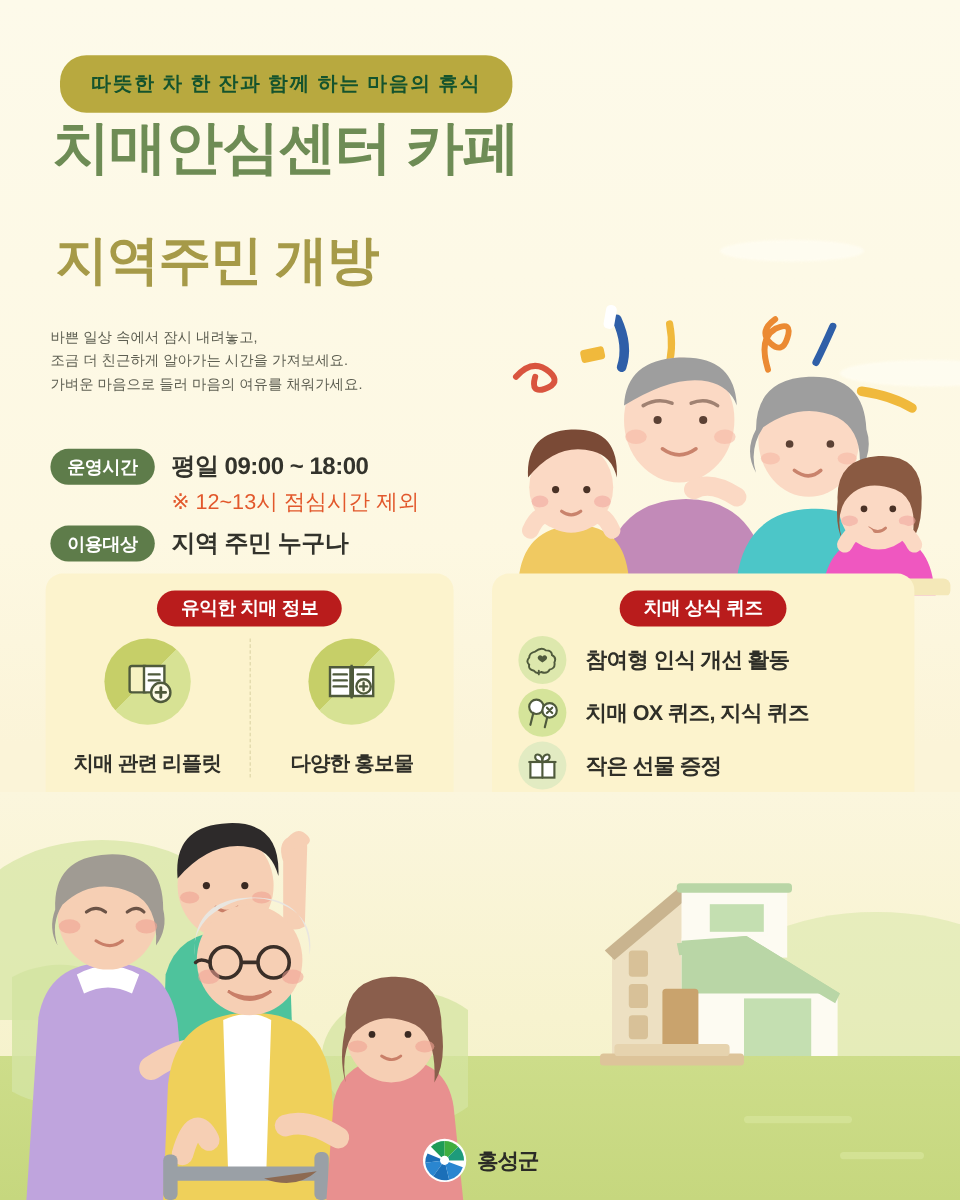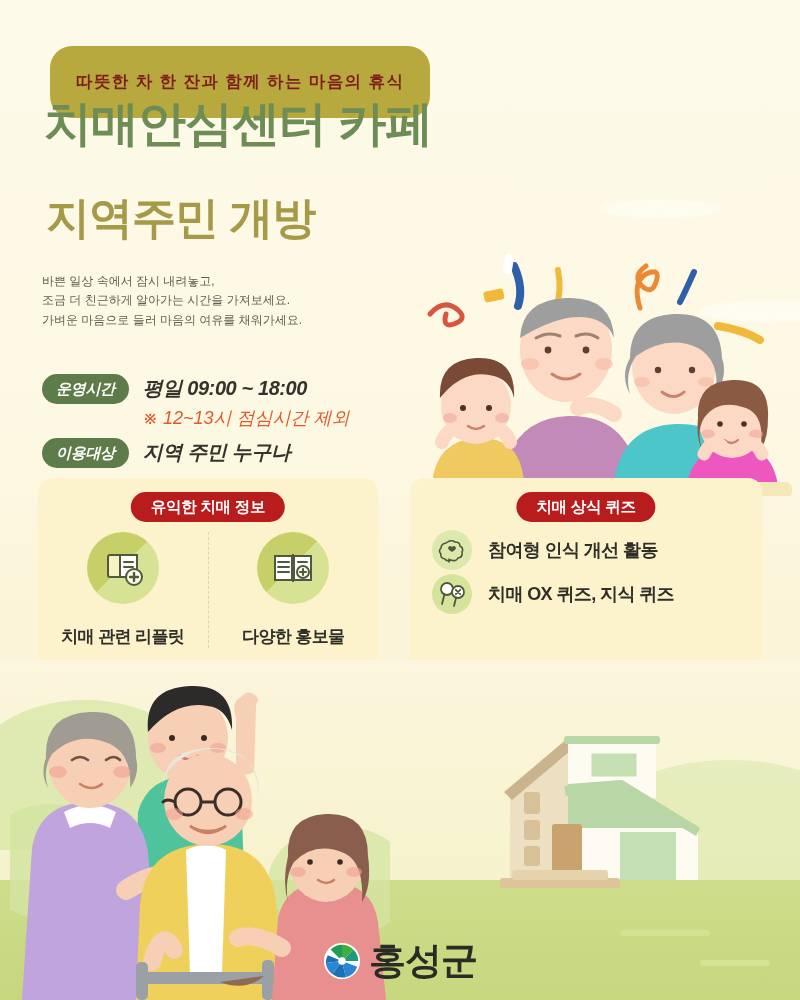--- a/index.html
+++ b/index.html
@@ -57,31 +57,32 @@
     background: #d7e59b;
     opacity: .7;
   }
 
   
   .badge-top {
     position: absolute;
     left: 50px;
     top: 46px;
     height: 40px;
-    padding: 16px 26px;
+    padding: 4px 26px;
     display: flex;
     align-items: center;
     justify-content: center;
     background: #b8a93f;
     border-radius: 22px;
-    color: #7f1d1d;
+    color: #14532d;
     font-size: 16.5px;
     font-weight: 700;
     letter-spacing: 1.4px;
     white-space: nowrap;
+    font-family: Liberation Serif, serif;
   }
 
   .title-main {
     position: absolute;
     left: 44px;
     top: 100px;
     font-size: 48px;
     line-height: 1.0;
     font-weight: 700;
     color: #6e8c55;
@@ -109,21 +110,20 @@
     color: #5e5f52;
     font-weight: 400;
   }
 
   
   .info-rows {
     position: absolute;
     left: 42px;
     top: 374px;
     width: 360px;
-    font-style: italic;
   }
   .info-row {
     display: flex;
     align-items: flex-start;
     margin-bottom: 8px;
   }
   .pill-label {
     flex: 0 0 auto;
     height: 30px;
     padding: 0 14px;
@@ -247,21 +247,21 @@
     position: absolute;
     left: 50%;
     transform: translateX(-50%);
     bottom: 14px;
     display: flex;
     align-items: center;
   }
   .logo-mark { width: 38px; height: 38px; }
   .logo-text {
     margin-left: 8px;
-    font-size: 37px;
+    font-size: 18px;
     font-weight: 700;
     color: #2b2b26;
     letter-spacing: -1px;
   }
 
   
   .illus { position: absolute; }
 </style>
 </head>
 <body>
@@ -419,20 +419,32 @@
             <circle cx="9" cy="9" r="6" fill="#ffffff"></circle>
             <path d="M6.5 14 L4 24" stroke-linecap="round"></path>
             <circle cx="20" cy="12" r="6" fill="#ffffff"></circle>
             <path d="M18 18 L16 26" stroke-linecap="round"></path>
             <path d="M17.8 9.8 L22.2 14.2 M22.2 9.8 L17.8 14.2" stroke-linecap="round"></path>
           </svg>
         </div>
         <div class="quiz-label">치매 OX 퀴즈, 지식 퀴즈</div>
       </div>
 
+      <div class="quiz-row">
+        <div class="quiz-icon">
+          <svg width="28" height="28" viewBox="0 0 28 28" fill="none" stroke="#4f5a3c" stroke-width="1.8">
+            <rect x="4" y="11" width="20" height="13" fill="#ffffff"></rect>
+            <path d="M3 11 h22" stroke-linecap="round"></path>
+            <path d="M14 11 v13" stroke-linecap="round"></path>
+            <path d="M14 11 q-6 -1 -6 -4 q0 -3 3 -2 q3 1 3 6z" fill="#ffffff"></path>
+            <path d="M14 11 q6 -1 6 -4 q0 -3 -3 -2 q-3 1 -3 6z" fill="#ffffff"></path>
+          </svg>
+        </div>
+        <div class="quiz-label">작은 선물 증정</div>
+      </div>
 
     </div>
   </div>
 
   <div class="scene-sky"></div>
   <div class="hill" style="left:-30px;top:700px;width:230px;height:150px;"></div>
   <div class="hill" style="left:600px;top:760px;width:260px;height:130px;opacity:.6;"></div>
   <div class="ground"></div>
   <div class="ground-tuft" style="left:620px;top:930px;width:90px;"></div>
   <div class="ground-tuft" style="left:700px;top:960px;width:70px;"></div>

